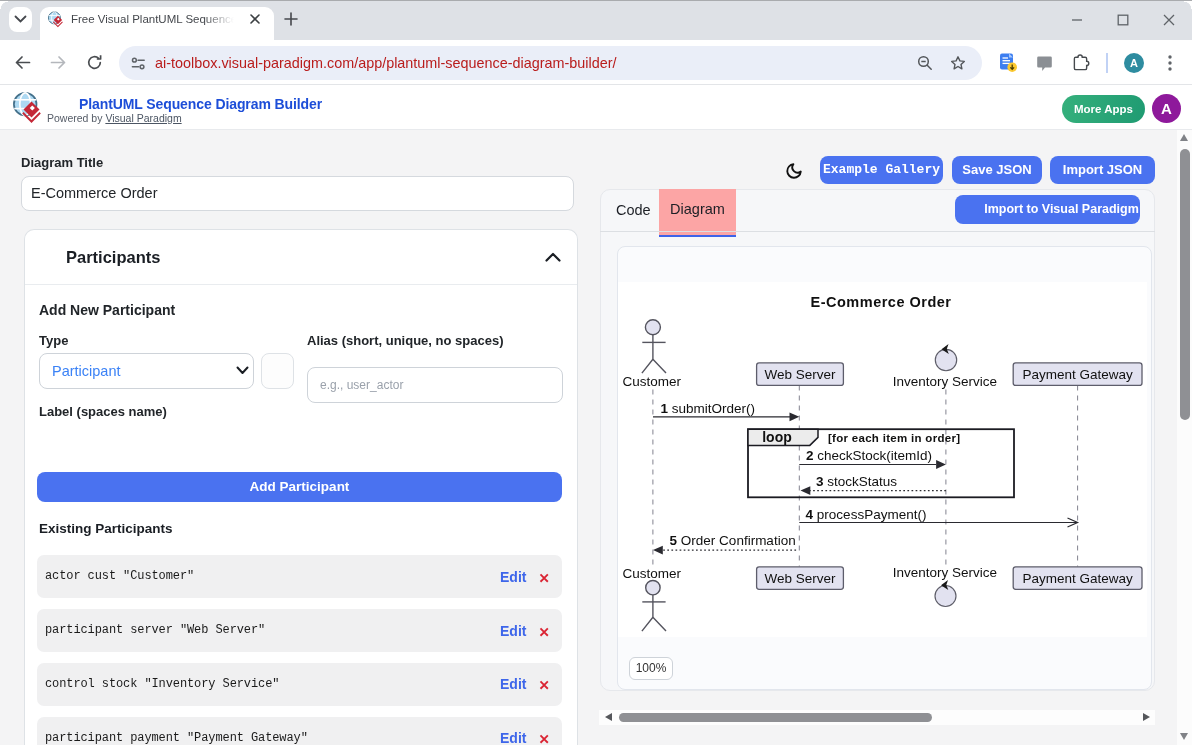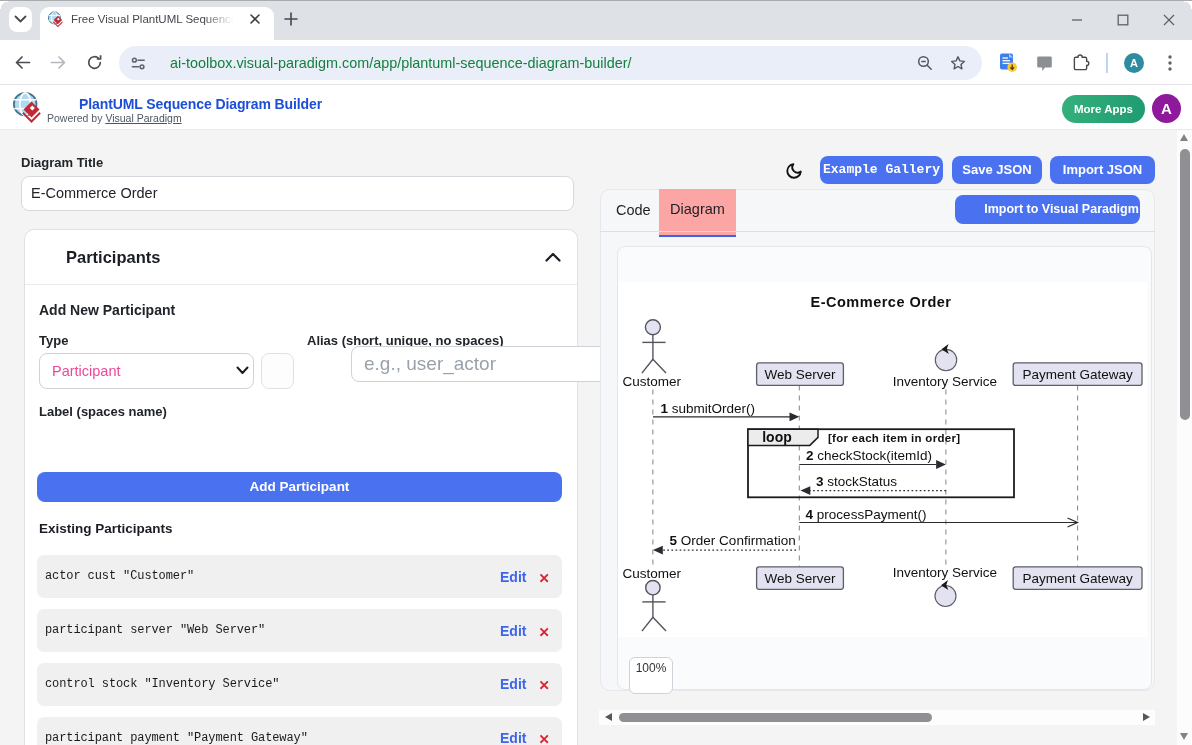--- a/index.html
+++ b/index.html
@@ -9,21 +9,21 @@
 
 
 #tabstrip { left:0; top:0; width:1192px; height:40px; background:#dee1e6; }
 #tabsearch { left:8.5px; top:7px; width:23px; height:25px; background:#fff; border-radius:8px; }
 #tab { left:40px; top:7px; width:234px; height:33px; background:#fff; border-radius:9px 9px 0 0; }
 #tabtitle { left:71px; top:13px; width:166px; height:15px; font-size:11.5px; color:#45484d; white-space:nowrap; overflow:hidden;
   -webkit-mask-image:linear-gradient(90deg,#000 80%,transparent 98%); }
 
 #toolbar { left:0; top:40px; width:1192px; height:45px; background:#fff; border-bottom:1px solid #e3e5e8; }
 #urlbar { left:119px; top:46px; width:863px; height:34px; border-radius:17px; background:#eaeef8; }
-#urltext { left:155px; top:49px; font-size:14.4px; color:#15803d; line-height:29px;margin-left:15px; }
+#urltext { left:155px; top:49px; font-size:14.4px; color:#b91c1c; line-height:29px; }
 
 #apphead { left:0; top:85px; width:1192px; height:45px; background:#fff; border-bottom:1px solid #e8eaed; }
 #apptitle { left:47px; top:96px; font-size:14px; letter-spacing:-0.1px; font-weight:bold; color:#1d4ed8;padding-left:32px; }
 #appsub { left:47px; top:112px; font-size:10.5px; color:#565d68; }
 #moreapps { left:1062px; top:95px; width:83px; height:28px; border-radius:14px; background:linear-gradient(100deg,#35b07c,#1f9b72);
   color:#fff; font-size:11.5px; font-weight:bold; text-align:center; line-height:28px; }
 #appavatar { left:1152px; top:94px; width:29px; height:29px; border-radius:50%; background:#8e199b; color:#fff;
   font-size:15px; font-weight:bold; text-align:center; line-height:29px; }
 
 
@@ -31,24 +31,24 @@
 #dt-label { left:21px; top:155px; }
 #dt-input { left:21px; top:176px; width:553px; height:35px; background:#fff; border:1px solid #d5d9de; border-radius:8px;
   font-size:14.5px; color:#212529; line-height:33px; padding-left:9px; }
 #pcard { left:24px; top:229px; width:554px; height:516px; background:#fff; border:1px solid #dee2e6; border-radius:10px 10px 0 0; border-bottom:none; }
 #pcard-head { left:0; top:0; width:100%; height:55px; border-bottom:1px solid #e9ecef; }
 #pcard-title { left:13px; top:18px; font-size:16.5px; font-weight:bold; color:#1a1e24;margin-left:28px; }
 #anp { left:14px; top:72px; font-size:14px; font-weight:bold; color:#212529; }
 #type-label { left:14px; top:103px; }
 #alias-label { left:282px; top:103px; }
 #type-select { left:14px; top:123px; width:215px; height:36px; background:#fff; border:1px solid #ced3d9; border-radius:8px;
-  font-size:14.5px; color:#ec4899; line-height:34px; padding-left:12px; }
+  font-size:14.5px; color:#3b82f6; line-height:34px; padding-left:12px; }
 #color-box { left:236px; top:123px; width:33px; height:36px; background:#fdfdfd; border:1px solid #dee2e6; border-radius:8px; }
-#alias-input { left:282px; top:116px; width:256px; height:36px; background:#fff; border:1px solid #ced3d9; border-radius:8px;
-  font-size:19px; color:#9aa1ab; line-height:34px; padding-left:12px;margin-left:44px; }
+#alias-input { left:282px; top:137px; width:256px; height:36px; background:#fff; border:1px solid #ced3d9; border-radius:8px;
+  font-size:12px; color:#9aa1ab; line-height:34px; padding-left:12px; }
 #lbl-label { left:14px; top:174px; }
 #lbl-input { left:14px; top:195px; width:524px; height:36px; background:#fff; border:1px solid #ced3d9; border-radius:8px;
   font-size:14.5px; color:#9aa1ab; line-height:34px; padding-left:12px; }
 #addp-btn { left:12px; top:241.5px; width:525px; height:30px; background:#4a72f0; border-radius:8px; color:#fff;
   font-size:13.5px; font-weight:bold; text-align:center; line-height:30px; }
 #exist { left:14px; top:291px; font-size:13.5px; font-weight:bold; color:#1a1e24; }
 .prow { left:12px; width:525px; height:43px; background:#f0f0f1; border-radius:7px; }
 .prow .code { position:absolute; left:8px; top:14px; font-family:"Liberation Mono", monospace; font-size:12px; color:#1a1a1a; letter-spacing:-0.1px; }
 .prow .edit { position:absolute; left:463px; top:13.5px; font-size:14px; font-weight:bold; color:#3e66ea; }
 .prow .x { position:absolute; left:501.5px; top:14.5px; font-size:13.5px; font-weight:bold; color:#da2433; }
@@ -59,21 +59,21 @@
 #save-btn { left:952px; top:156px; width:90px; height:28px; font-size:13px; line-height:28px; }
 #import-btn { left:1050px; top:156px; width:105px; height:28px; font-size:13px; line-height:28px; }
 #rcard { left:600px; top:189px; width:555px; height:502px; background:#f6f7f9; border:1px solid #e6e8ec; border-radius:10px; }
 #tabbar-line { left:600px; top:231px; width:555px; height:1px; background:#dcdfe3; }
 #code-tab { left:616px; top:202px; font-size:14.5px; color:#1c1f25; }
 #diag-tab { left:659px; top:189px; width:77px; height:48px; background:#fca5a5; border-bottom:2.5px solid #3e63e8;
   font-size:14.5px; color:#1c1f25; text-align:center; line-height:41px; }
 #ivp-btn { left:955px; top:195px; width:185px; height:29px; font-size:12.5px; line-height:29px;padding-left:28px; }
 #dcontainer { left:617px; top:246px; width:535px; height:444px; background:#fafbfd; border:1px solid #e2e6ed; border-radius:8px; }
 #dwhite { left:618px; top:282px; width:529px; height:355px; background:#fff; }
-#zoom-btn { left:629px; top:657px; width:44px; height:37px; background:#fff; border:1px solid #ced3d9; border-radius:6px;
+#zoom-btn { left:629px; top:657px; width:44px; height:23px; background:#fff; border:1px solid #ced3d9; border-radius:6px;
   font-size:12px; color:#333; text-align:center; line-height:21px; }
 
 
 #hscroll { left:599px; top:709.5px; width:556px; height:15.5px; background:#fdfdfd; }
 #hthumb { left:618.5px; top:712.5px; width:313px; height:9.5px; background:#8f9094; border-radius:5px; }
 #vscroll { left:1177px; top:130px; width:15px; height:615px; background:#fcfcfc; }
 #vthumb { left:1179.5px; top:149px; width:10px; height:271px; background:#8f9094; border-radius:5px; }
 .tri { width:0; height:0; position:absolute; }
 </style>
 </head>

